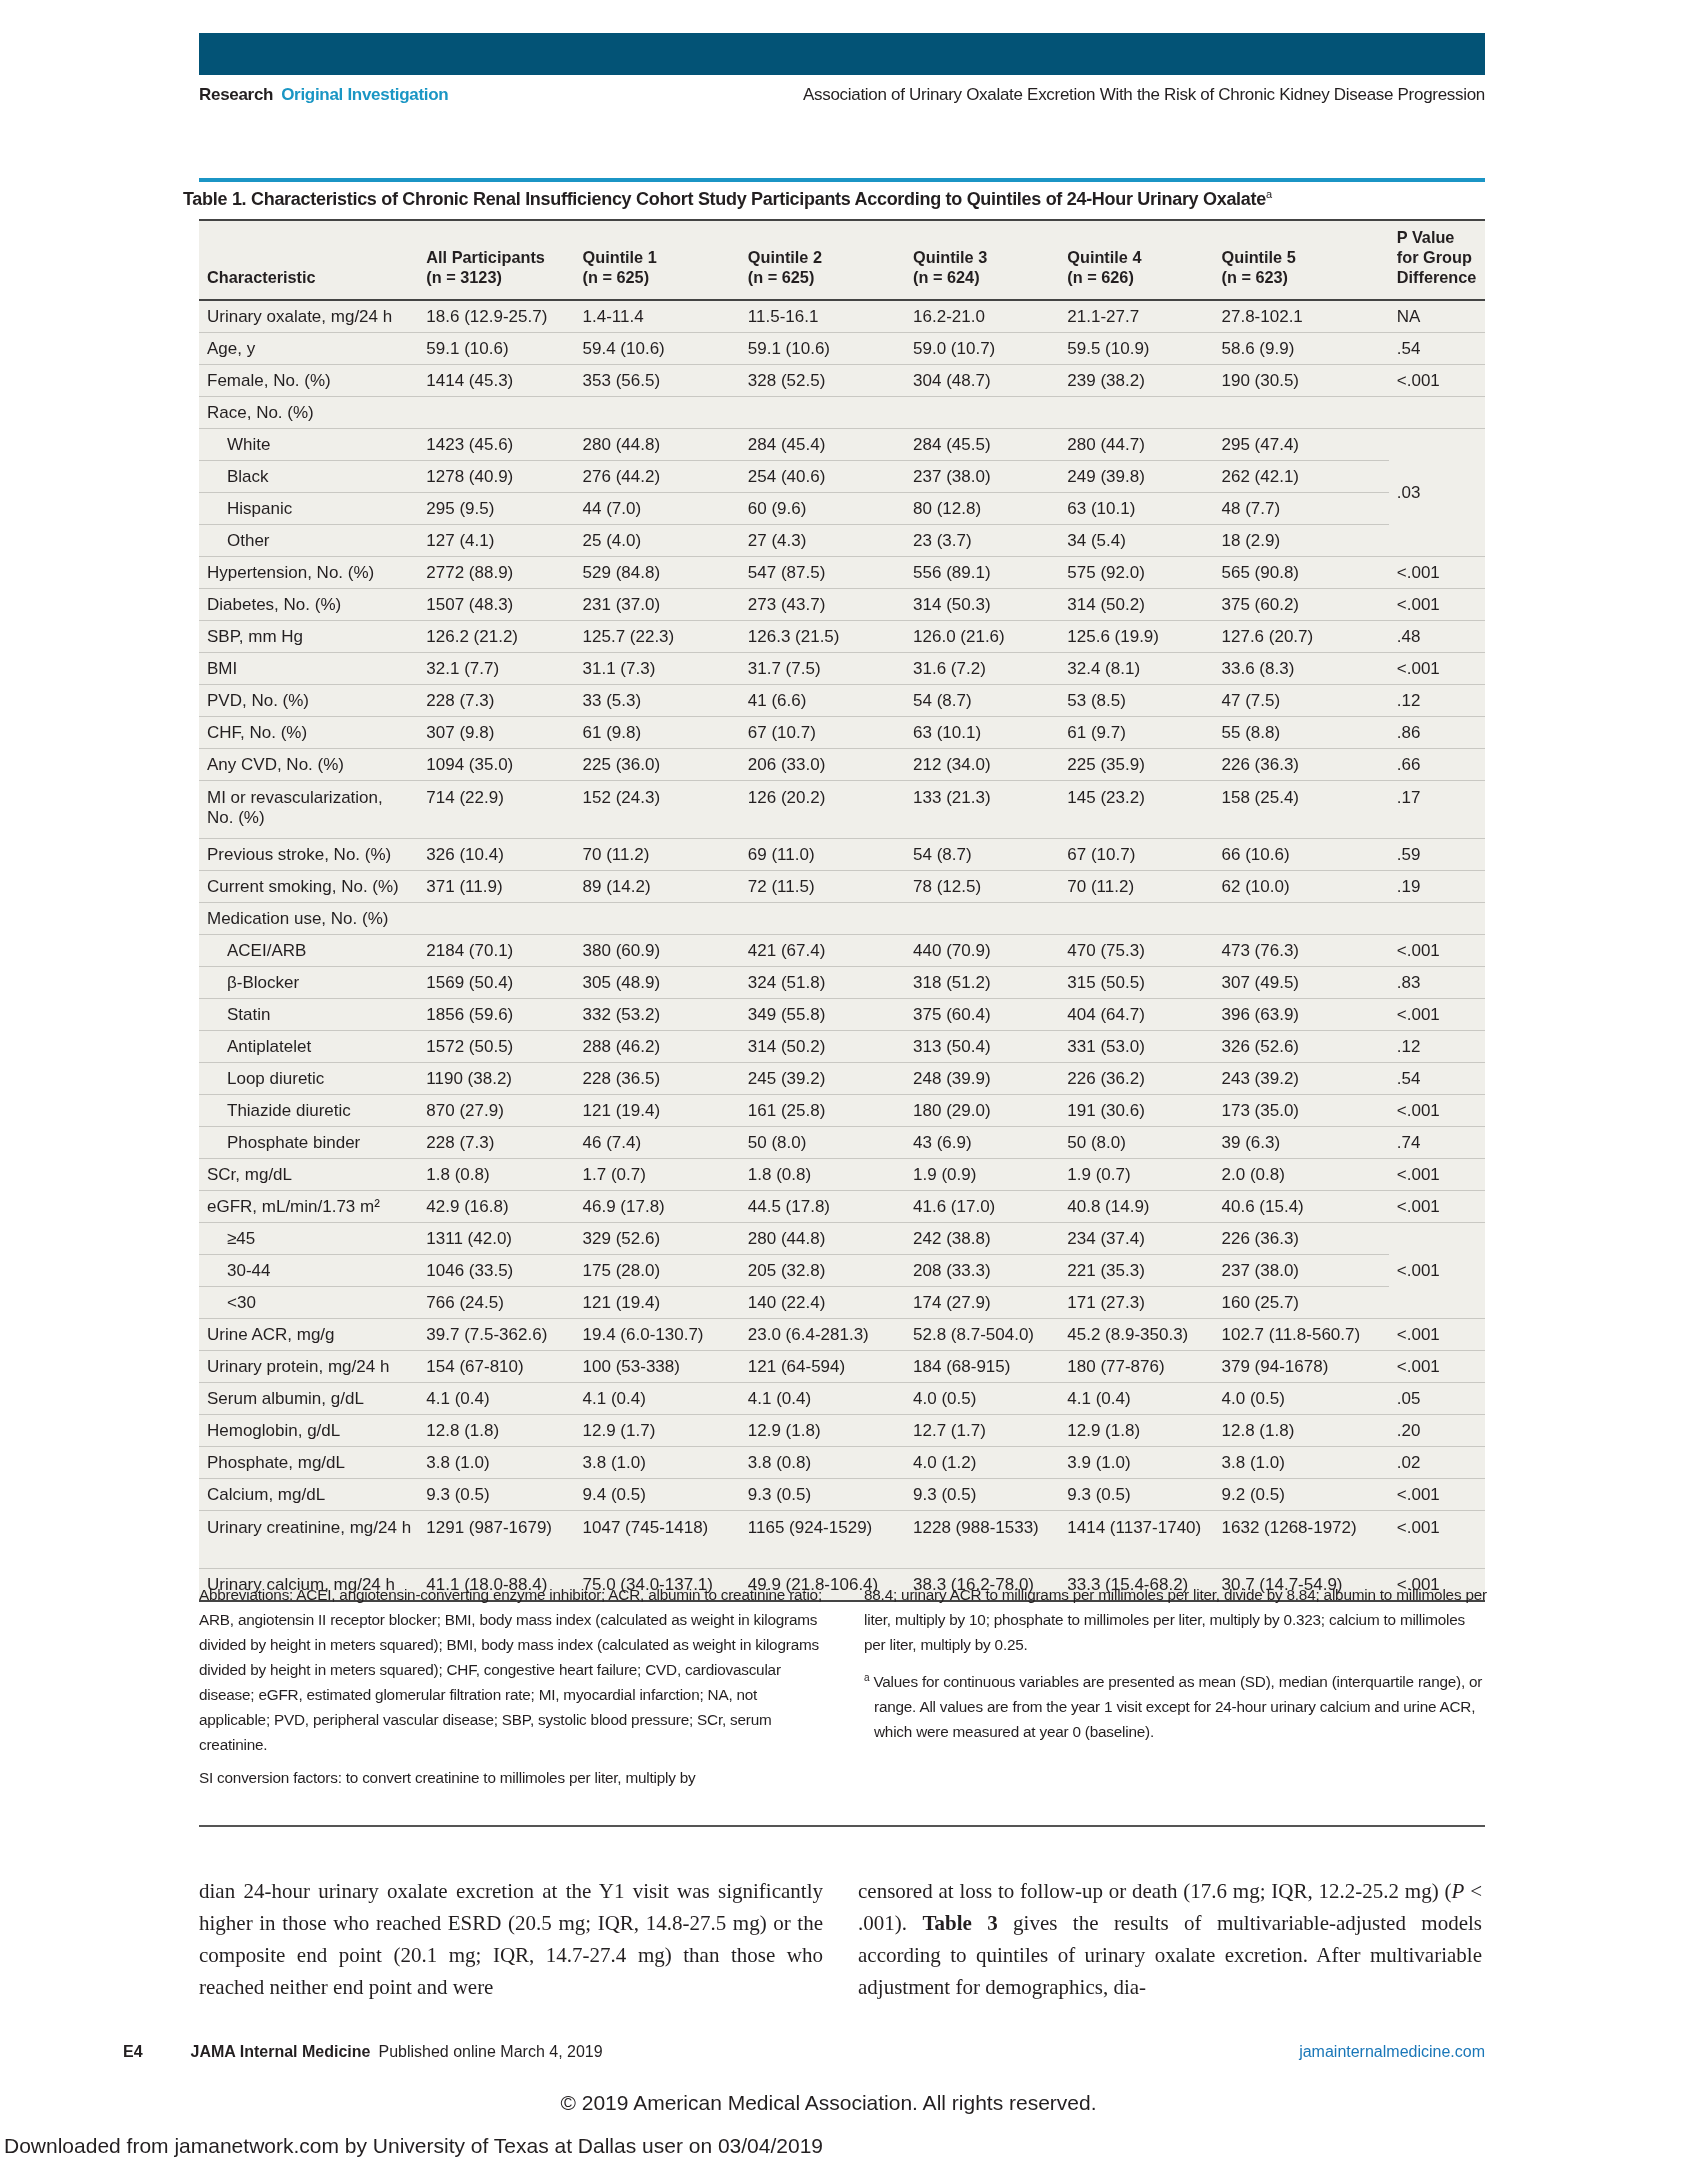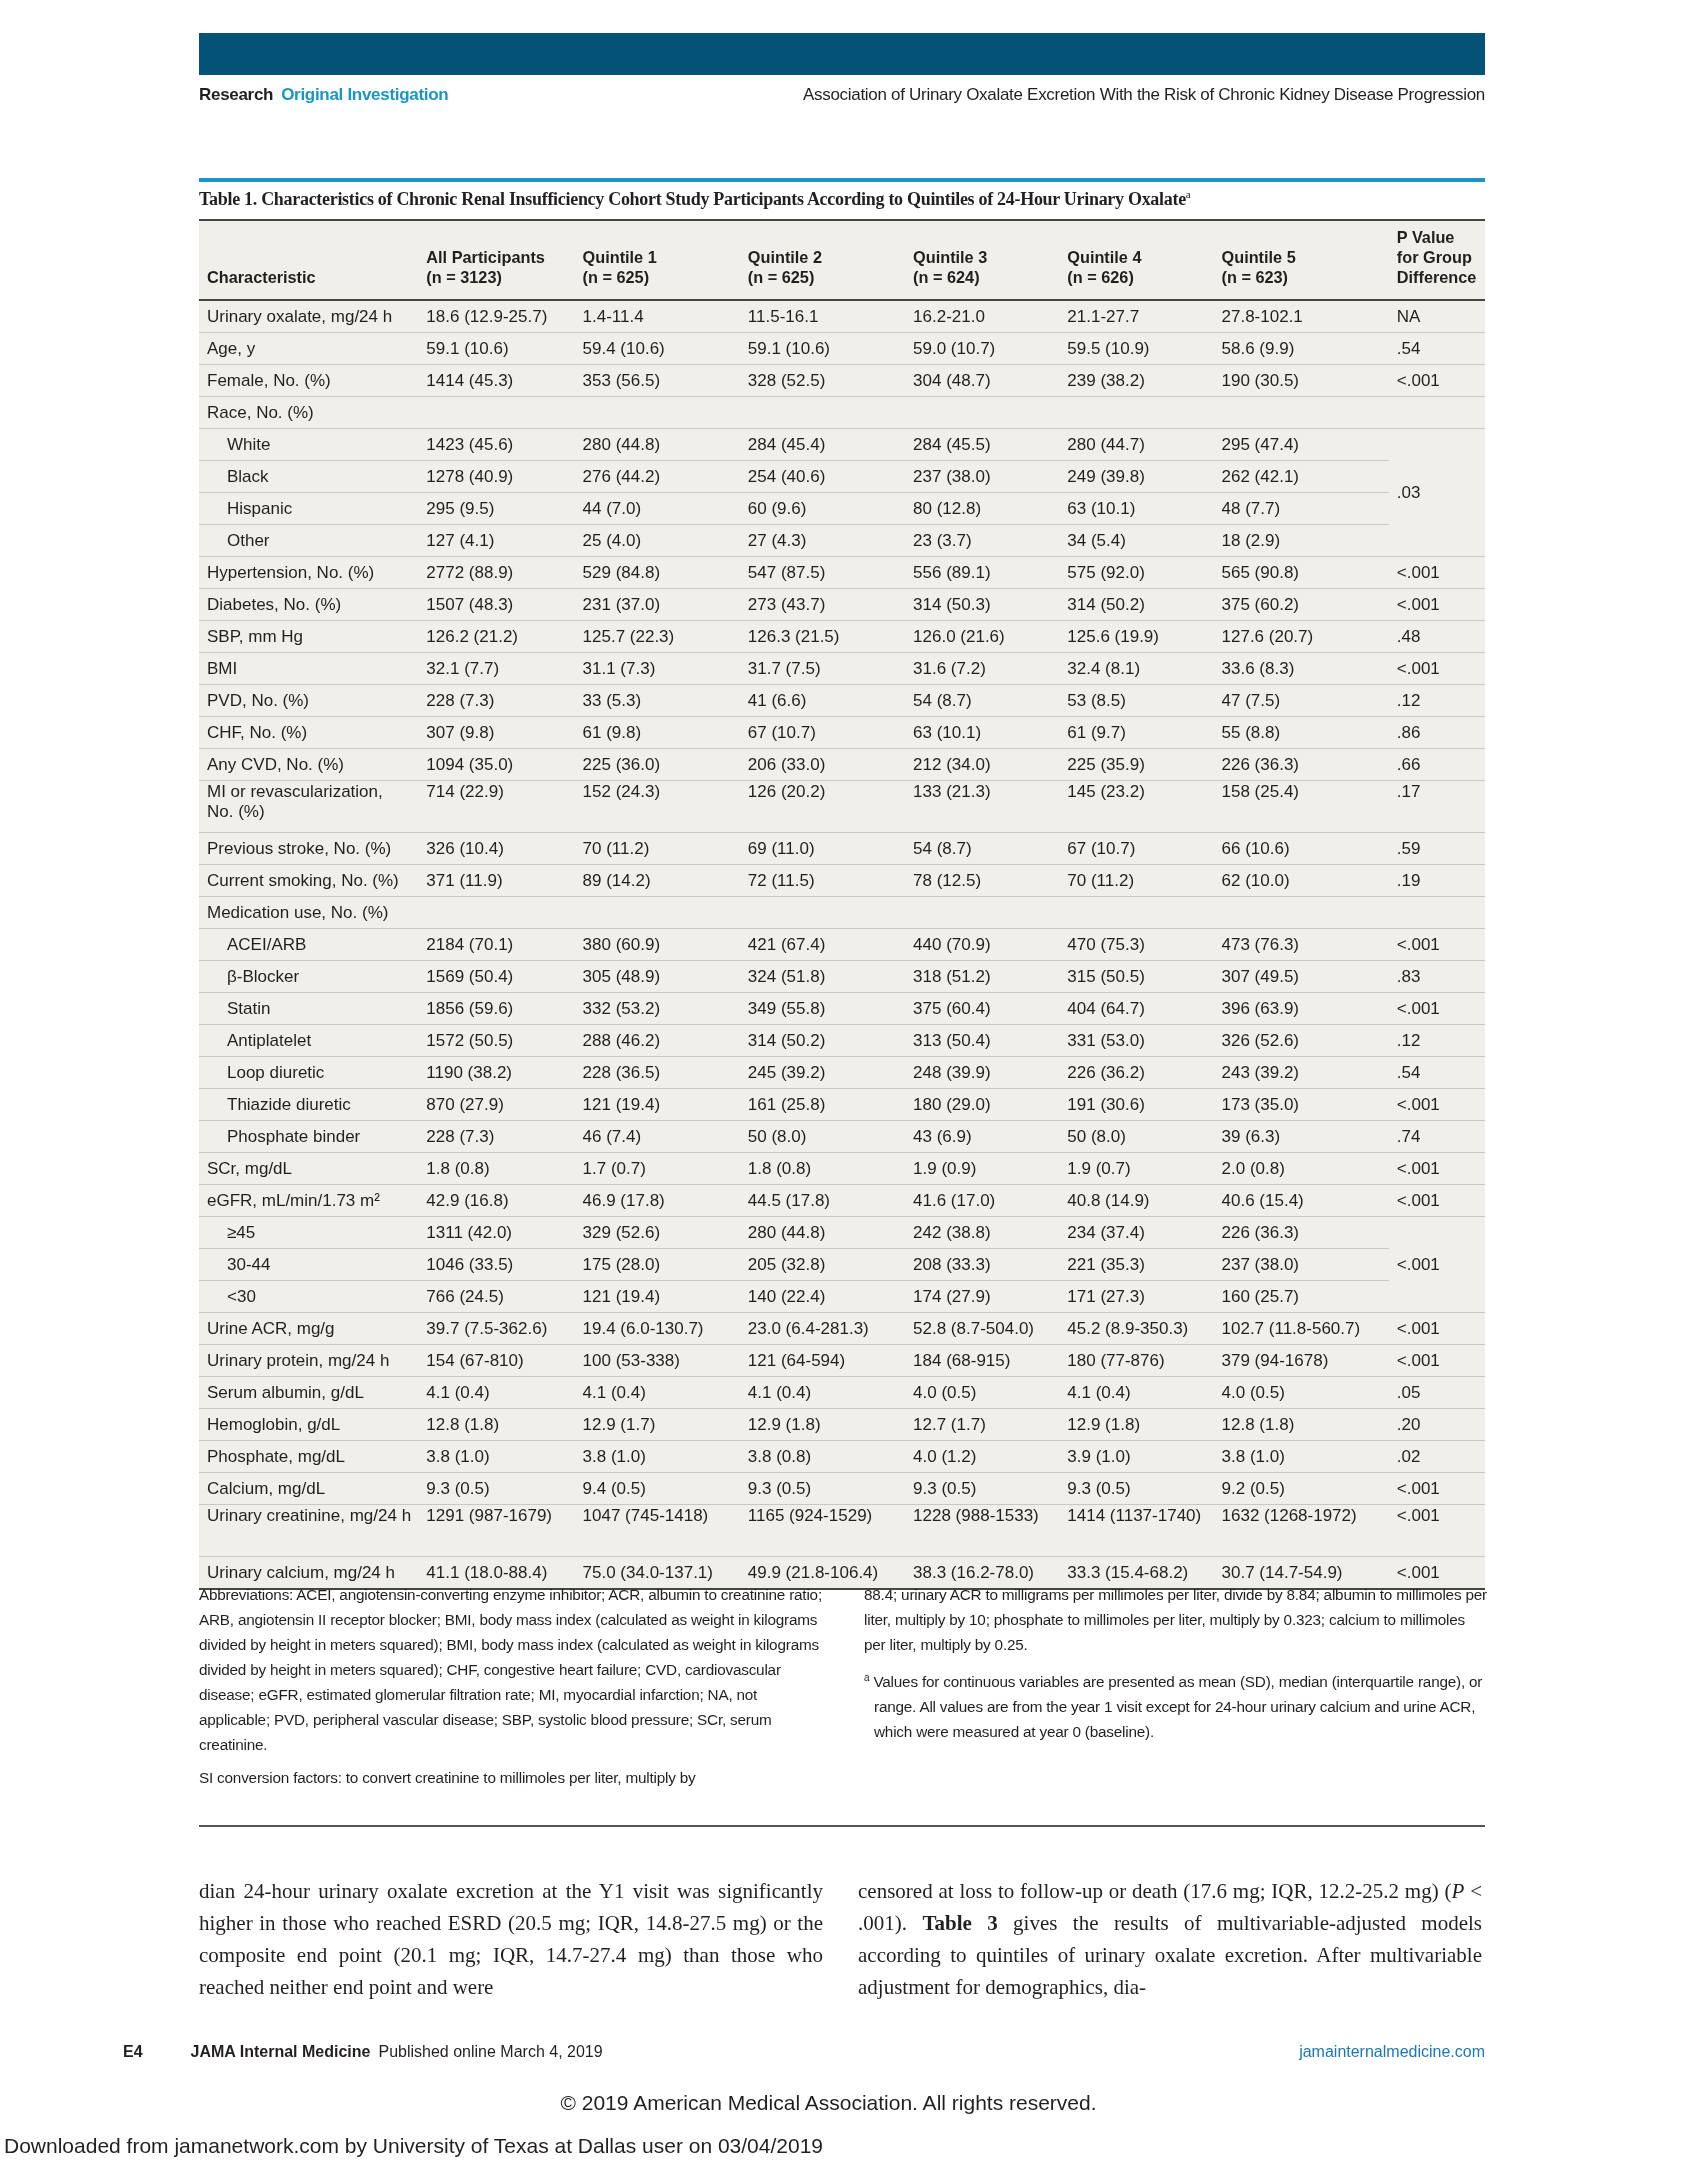--- a/index.html
+++ b/index.html
@@ -3,28 +3,28 @@
 <meta charset="utf-8">
 <style>
   html,body{margin:0;padding:0;background:#fff;}
   body{width:1683px;height:2178px;position:relative;overflow:hidden;font-family:"Liberation Sans",sans-serif;color:#231f20;}
   .topbar{position:absolute;left:199px;top:33px;width:1286px;height:42px;background:#035376;}
   .runhead{position:absolute;left:199px;top:85px;width:1286px;height:24px;font-size:17px;letter-spacing:-0.3px;}
   .runhead .sec{font-weight:bold;color:#231f20;}
   .runhead .sub{color:#1a96c4;font-weight:bold;margin-left:8px;}
   .runhead .right{position:absolute;right:0;top:0;color:#231f20;}
   .bluerule{position:absolute;left:199px;top:178px;width:1286px;height:4px;background:#1b95c5;}
-  .ttitle{position:absolute;left:199px;top:188px;width:1286px;font-size:18px;font-weight:bold;letter-spacing:-0.3px;font-family:Liberation Serif, serif;}
+  .ttitle{position:absolute;left:183px;top:188px;width:1286px;font-size:18px;font-weight:bold;letter-spacing:-0.3px;}
   .ttitle sup{font-size:11px;font-weight:normal;}
   .tablewrap{position:absolute;left:199px;top:219px;width:1286px;}
   table{border-collapse:collapse;width:100%;background:#f0efea;font-size:17px;table-layout:fixed;}
   thead tr{border-top:2px solid #444;border-bottom:2px solid #444;}
   thead th{font-weight:bold;text-align:left;vertical-align:bottom;padding:6px 6px 12px 8px;line-height:20px;font-size:16.3px;}
   tbody td{padding:0 6px 0 8px;height:31px;line-height:20px;border-bottom:1.5px solid #c9c8c3;vertical-align:middle;}
-  tbody tr.tall td{height:50px;vertical-align:top;padding-top:1px;margin-left:36px;}
+  tbody tr.tall td{height:50px;vertical-align:top;padding-top:7px;margin-left:36px;}
   tbody tr:last-child td{border-bottom:2px solid #444;}
   td.ind{padding-left:28px;}
   td.pv{vertical-align:middle;}
   .fnotes{position:absolute;left:199px;top:1582px;width:1286px;font-size:15.3px;line-height:25px;letter-spacing:-0.2px;}
   .fcol{position:absolute;top:0;width:624px;}
   .fcol.l{left:0;} .fcol.r{left:665px;}
   .fcol p{margin:0 0 8px 0;}
   .fnrule{position:absolute;left:199px;top:1825px;width:1286px;height:2px;background:#555;}
   .body{position:absolute;top:1875px;width:624px;font-family:"Liberation Serif",serif;font-size:21px;line-height:32px;text-align:justify;color:#231f20;}
   .body.l{left:199px;} .body.r{left:858px;}

